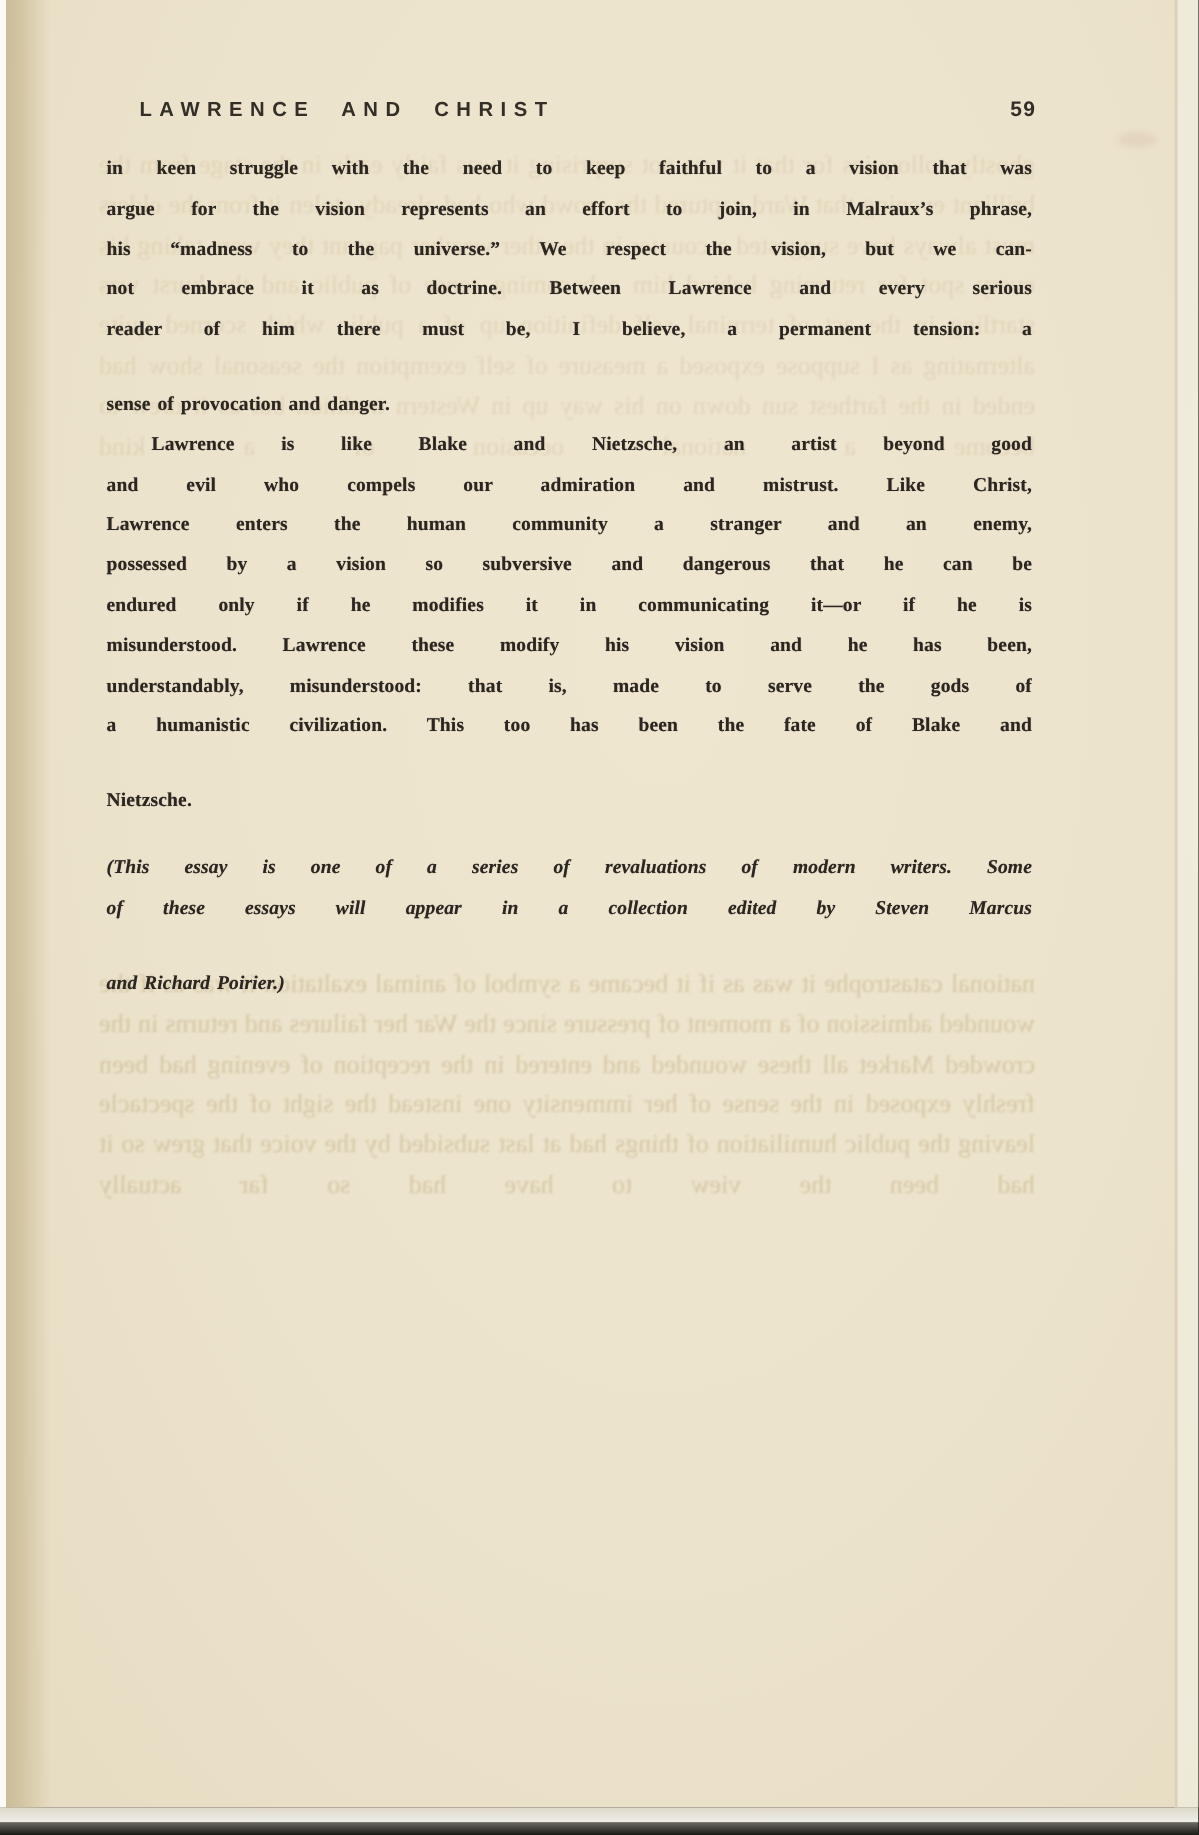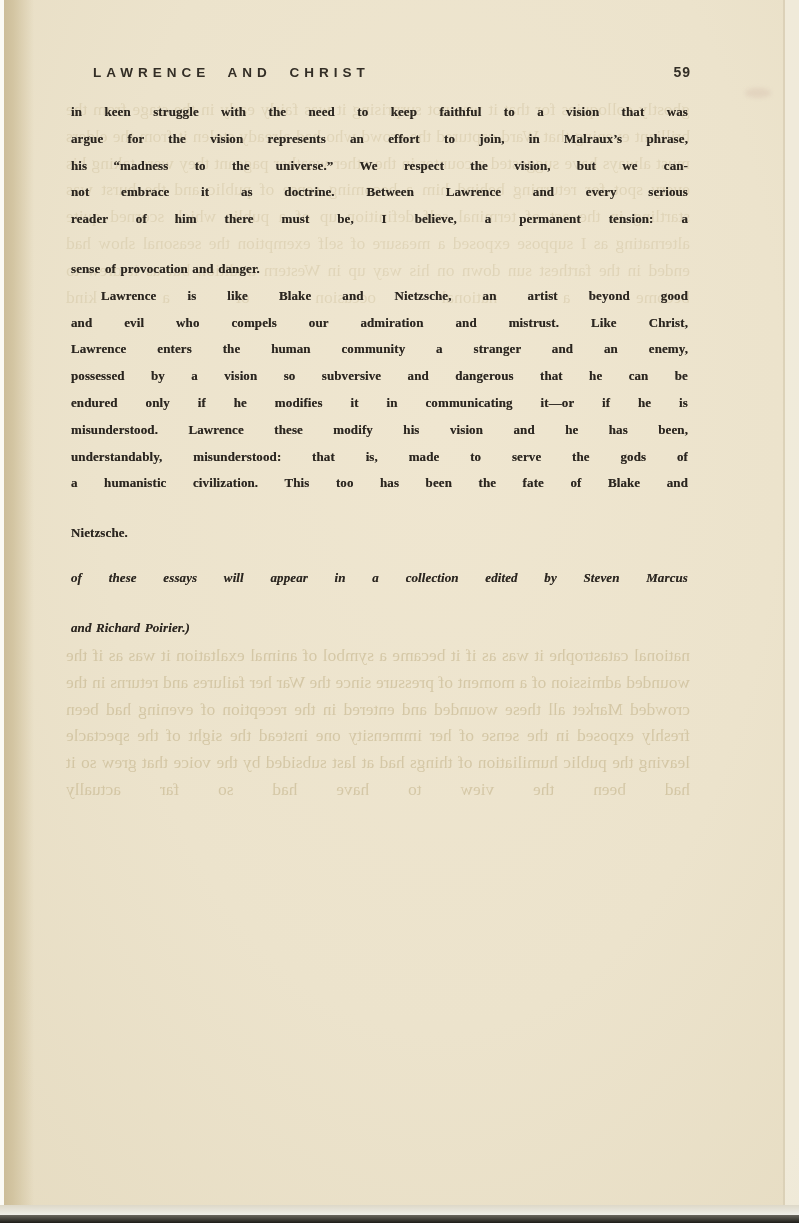--- a/index.html
+++ b/index.html
@@ -119,20 +119,21 @@
           <div class="line">and evil who compels our admiration and mistrust. Like Christ,</div>
           <div class="line">Lawrence enters the human community a stranger and an enemy,</div>
           <div class="line">possessed by a vision so subversive and dangerous that he can be</div>
           <div class="line">endured only if he modifies it in communicating it—or if he is</div>
           <div class="line">misunderstood. Lawrence these modify his vision and he has been,</div>
           <div class="line">understandably, misunderstood: that is, made to serve the gods of</div>
           <div class="line">a humanistic civilization. This too has been the fate of Blake and</div>
           <div class="line last">Nietzsche.</div>
         </div>
         <div class="paragraph italic">
+          <div class="line">(This essay is one of a series of revaluations of modern writers. Some</div>
           <div class="line">of these essays will appear in a collection edited by Steven Marcus</div>
           <div class="line last">and Richard Poirier.)</div>
         </div>
       </div>
   </div>
 
   <div class="bottom-light"></div>
   <div class="bottom-dark"></div>
 </div>
 

